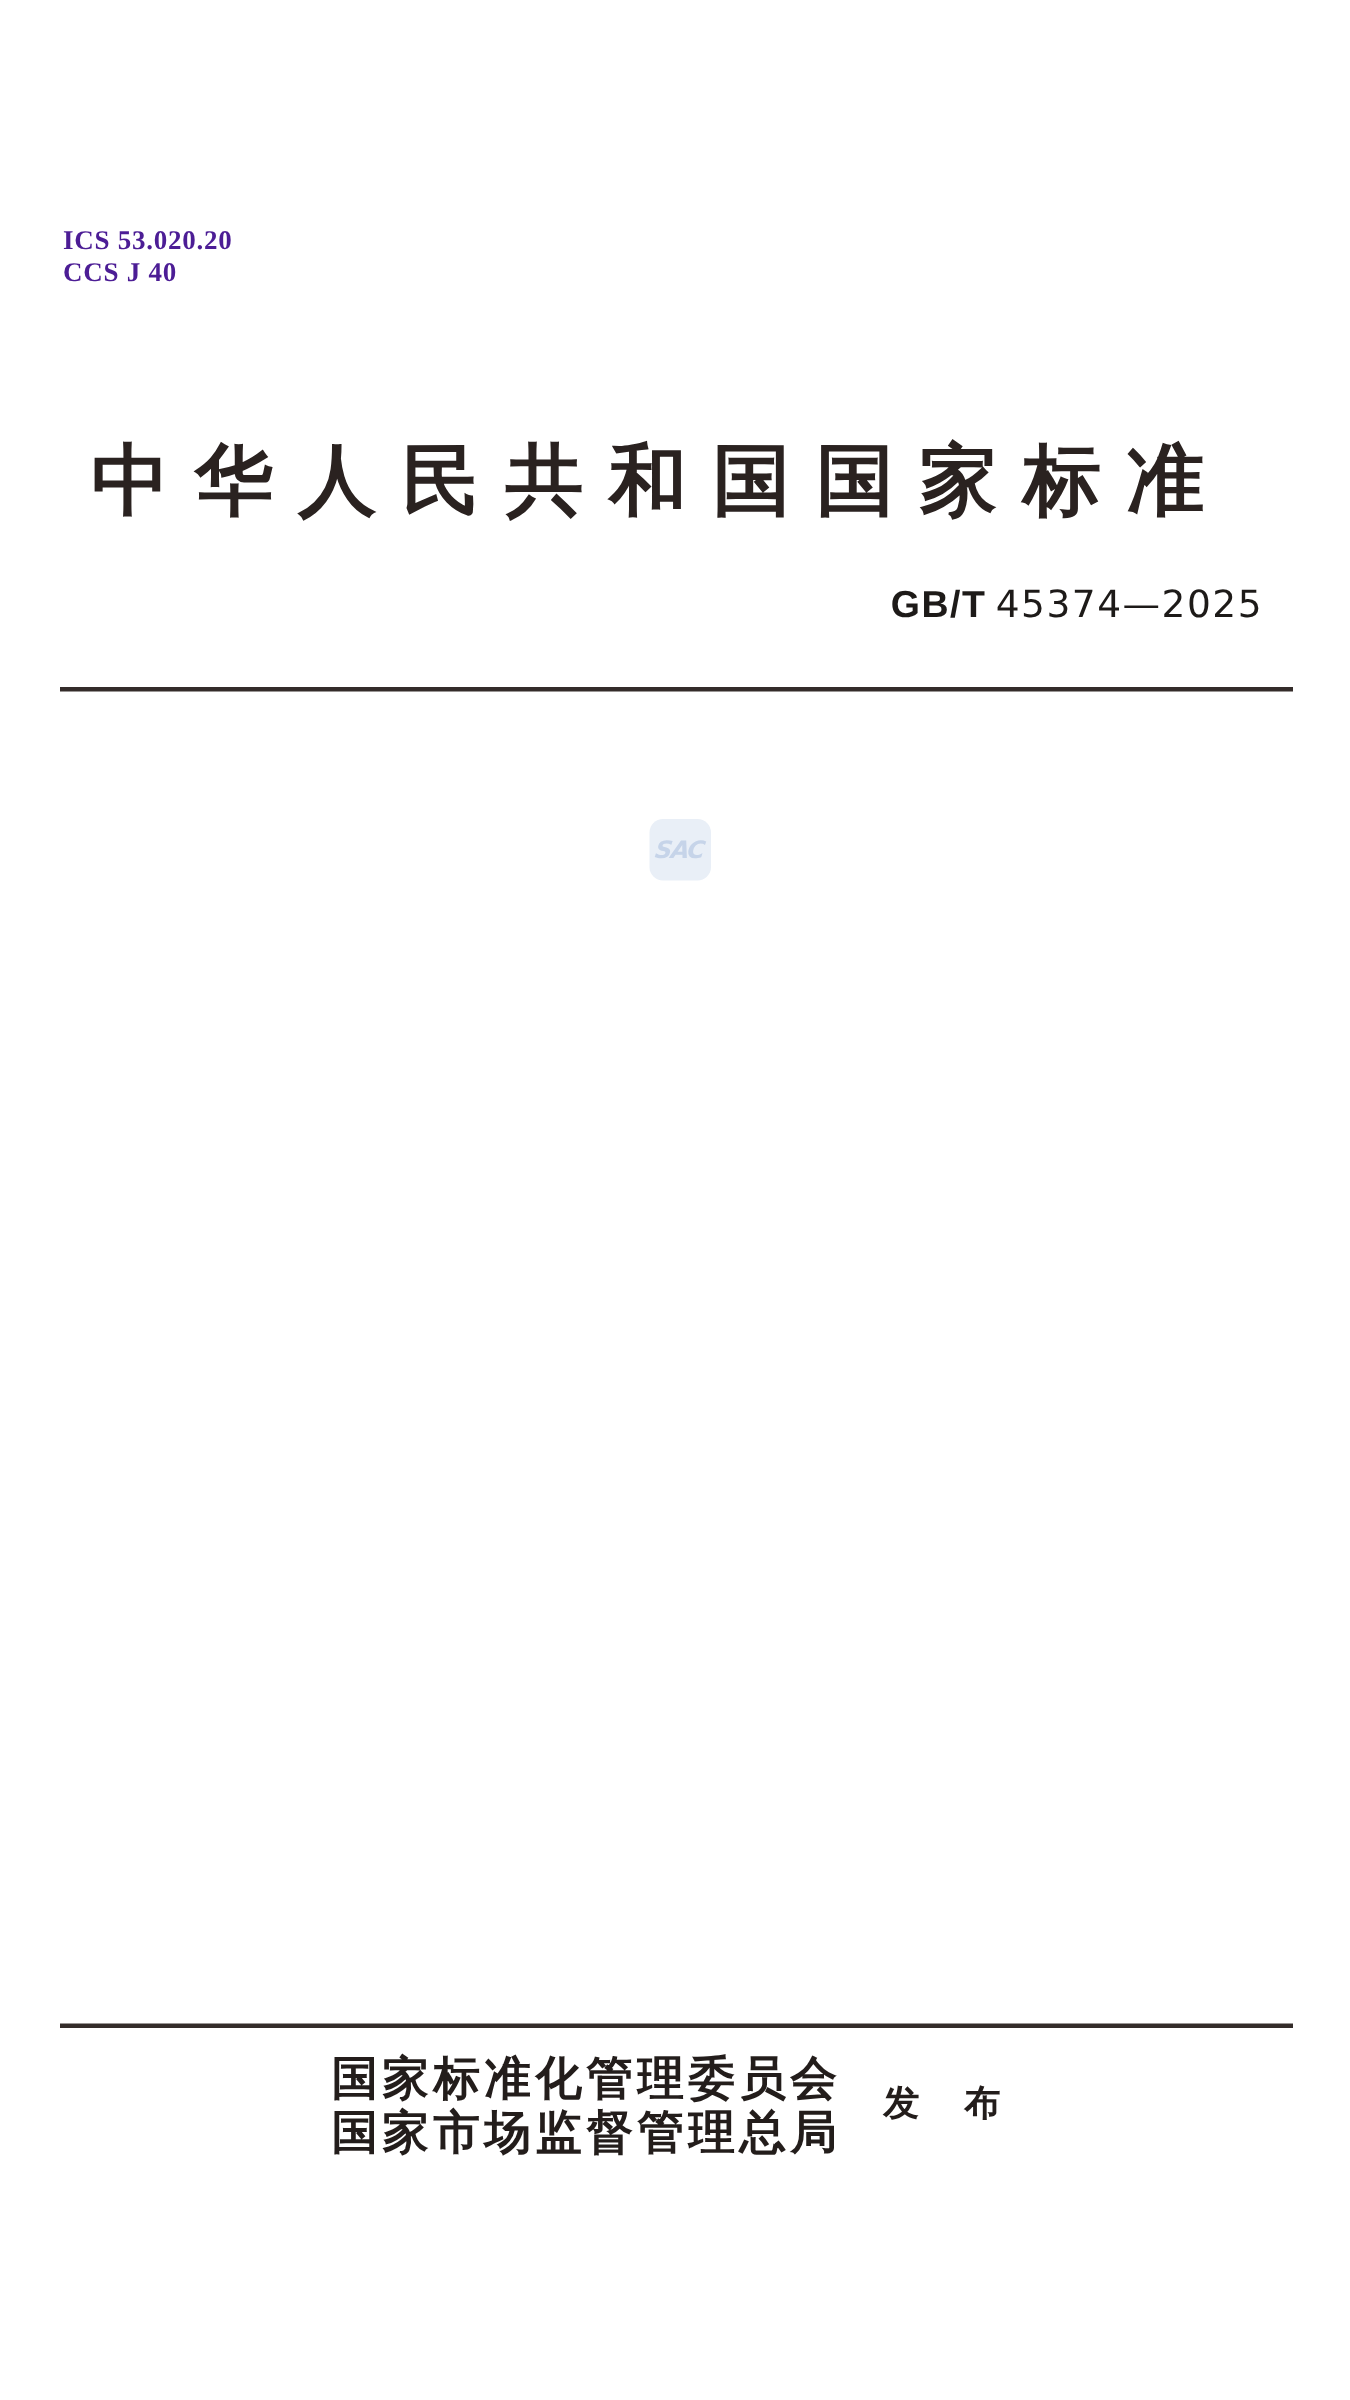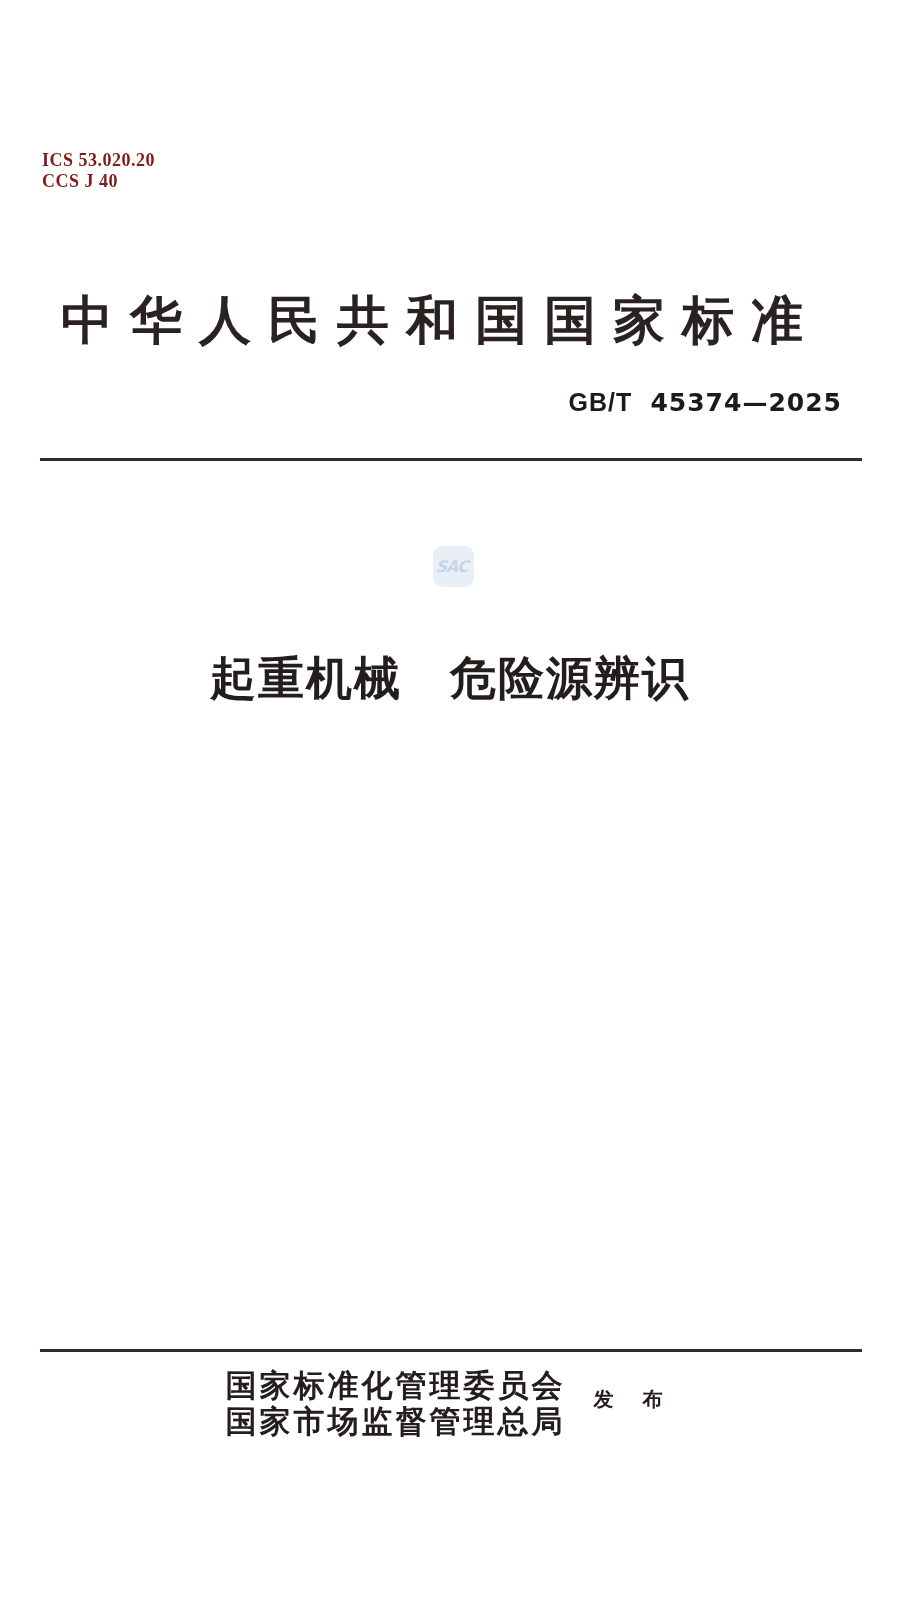--- a/index.html
+++ b/index.html
@@ -4,40 +4,40 @@
 <style>
   html,body { margin:0; padding:0; background:#ffffff; }
   .page {
     position:relative; width:900px; height:1600px; background:#ffffff;
     overflow:hidden; font-family:"Liberation Serif", serif; color:#2a2220;
   }
 
   
   .codes { position:absolute; left:42px; top:150px; font-weight:bold;
            font-size:18px; line-height:21px; letter-spacing:0.5px;
-           font-family:"Liberation Serif", serif; color:#7f1d1d; }
+           font-family:"Liberation Serif", serif; color:#4c1d95; }
 
   
   .gb-logo { position:absolute; left:606px; top:146px; width:186px; height:102px; }
 
   
   .national-title {
     position:absolute; left:41px; top:286px; white-space:nowrap;
     font-size:52px; font-weight:bold; letter-spacing:17px;
     font-family:"Liberation Serif", serif; color:#2a2220;margin-left:20px;
   }
 
   
   .std-number {
     position:absolute; right:58px; top:388px; font-size:25px; font-weight:bold;
     color:#1d1a18; white-space:nowrap;
   }
   .std-number .prefix { font-family:Liberation Sans, sans-serif; letter-spacing:1px; }
   .std-number .number { font-family:"DejaVu Sans", "Liberation Sans", sans-serif;
-                        margin-left:12px; letter-spacing:1px; font-weight:700; }
+                        letter-spacing:1px; font-weight:400; }
 
   .rule { position:absolute; left:40px; width:822px; height:3px; background:#342c2a; }
   .rule-top { top:458px; }
   .rule-bottom { top:1349px; }
 
   
   .watermark {
     position:absolute; left:433px; top:546px; width:41px; height:41px;
     background:#e9eff7; border-radius:9px; display:flex; align-items:center;
     justify-content:center; overflow:hidden;
@@ -72,21 +72,21 @@
     position:absolute; left:0; right:0; top:1368px;
     display:flex; justify-content:center; align-items:flex-start;
   }
   .pub-names {
     font-family:"Liberation Serif", serif; font-weight:600;
     font-size:31px; line-height:36px; letter-spacing:3px; color:#231d1b;
     text-align:center; white-space:nowrap;
   }
   .pub-action {
     font-family:"Liberation Serif", serif; font-weight:600;
-    font-size:20px; letter-spacing:12px; color:#231d1b;
+    font-size:24px; letter-spacing:12px; color:#231d1b;
     margin-left:28px; margin-top:18px; white-space:nowrap;
   }
 </style>
 </head>
 <body>
 
 <div class="page">
 
   <div class="codes">
     <div>ICS 53.020.20</div>
@@ -100,21 +100,20 @@
     <span class="prefix">GB/T</span>
     <span class="number">45374—2025</span>
   </div>
 
   <div class="rule rule-top"></div>
 
   <div class="watermark">
     <span>SAC</span>
   </div>
 
-  <div class="doc-title">起重机械　危险源辨识</div>
 
 
 
   <div class="rule rule-bottom"></div>
 
   <div class="publisher">
     <div class="pub-names">
       <div>国家标准化管理委员会</div>
       <div>国家市场监督管理总局</div>
     </div>

